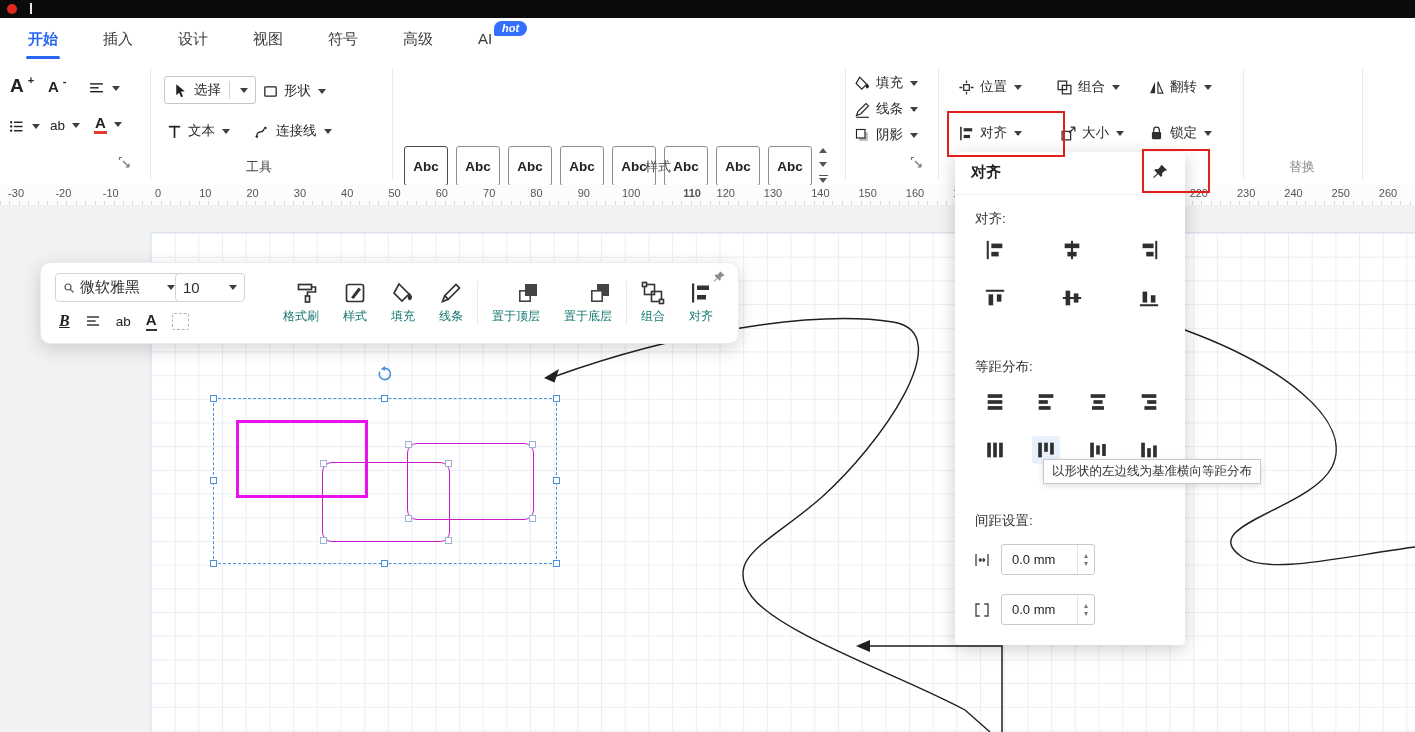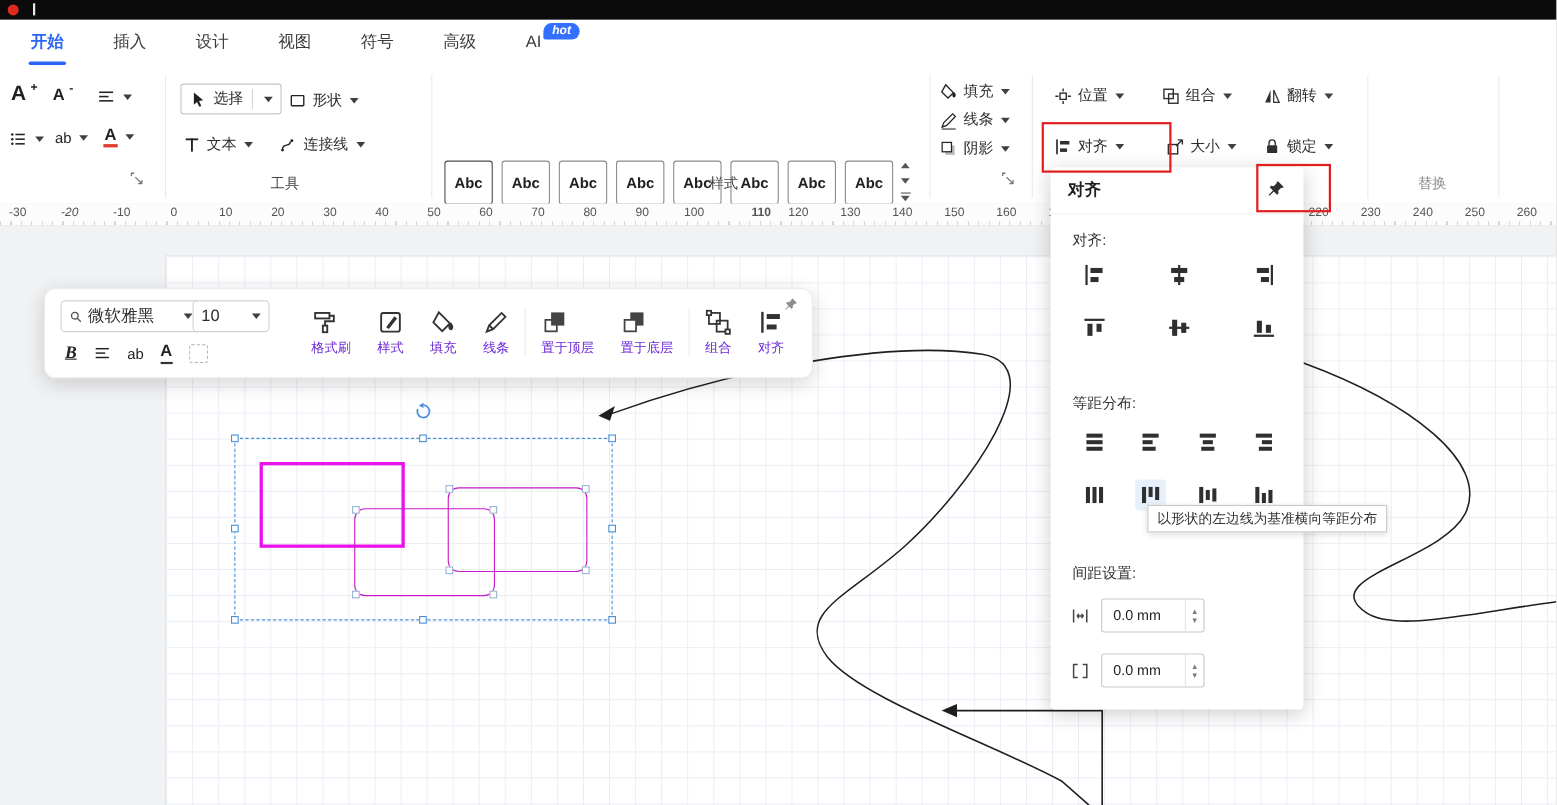--- a/index.html
+++ b/index.html
@@ -73,21 +73,21 @@
   
   .ftoolbar{position:absolute;left:40px;top:262px;width:697px;height:80px;background:#fff;border:1px solid #ececec;border-radius:10px;box-shadow:0 5px 18px rgba(0,0,0,0.16);z-index:20;}
   .ft-select{position:absolute;height:27px;border:1px solid #d3d3d3;border-radius:4px;display:flex;align-items:center;gap:5px;padding:0 7px;font-size:15px;color:#2e2e2e;background:#fff;}
   .ft-row2{position:absolute;left:18px;top:45px;height:26px;display:flex;align-items:center;gap:15px;}
   .ft-b{font-family:"Liberation Serif",serif;font-weight:bold;font-style:italic;font-size:16px;text-decoration:underline;color:#222;}
   .ft-ab{font-size:13.5px;color:#222;}
   .ft-a{position:relative;font-size:15px;font-weight:bold;color:#222;padding-bottom:3px;}
   .ft-a .bar{position:absolute;left:0;right:0;bottom:0;height:2.5px;background:#333;}
   .dash-sq{width:15px;height:15px;border:1.3px dashed #b3b3b3;border-radius:2px;}
   .ft-main{position:absolute;left:230px;top:0;height:80px;display:flex;align-items:center;}
-  .ft-btn{display:flex;flex-direction:column;align-items:flex-start;gap:3px;padding:0 12px;font-size:12px;color:#6d28d9;cursor:default;}
+  .ft-btn{display:flex;flex-direction:column;align-items:flex-end;gap:3px;padding:0 12px;font-size:12px;color:#0f766e;cursor:default;}
   .ft-btn .icn{width:24px;height:24px;}
   .ft-sep{width:1px;height:44px;background:#ebebeb;margin:0 2px;}
   .ft-pin{position:absolute;right:12px;top:7px;width:14px;height:14px;}
 
   
   .apanel{position:absolute;left:955px;top:152px;width:230px;height:493px;background:#fff;border-radius:4px;box-shadow:0 4px 18px rgba(0,0,0,0.20);z-index:40;}
   .ap-header{position:relative;height:42px;border-bottom:1px solid #f1f1f1;}
   .ap-title{position:absolute;left:16px;top:11px;font-size:15px;font-weight:bold;color:#1f1f1f;}
   .ap-pin{position:absolute;right:16px;top:11px;width:18px;height:18px;display:flex;align-items:center;justify-content:center;}
   .ap-label{position:absolute;left:20px;font-size:13.5px;color:#333;}
@@ -347,21 +347,21 @@
         </span>
       <span>锁定</span>
       <span class="crt"></span>
     </div>
 
     <span class="gl" style="left:1289px;top:98px;color:#8a8a8a">替换</span>
   </div>
 
   <div class="ruler" id="ruler">
       <span class="tick" style="left: 16.07px;">-30</span>
-      <span class="tick" style="left: 63.38px; font-style: italic;">-20</span>
+      <span class="tick" style="left: 63.38px;">-20</span>
       <span class="tick" style="left: 110.69px;">-10</span>
       <span class="tick" style="left: 158px;">0</span>
       <span class="tick" style="left: 205.31px;">10</span>
       <span class="tick" style="left: 252.62px;">20</span>
       <span class="tick" style="left: 299.93px;">30</span>
       <span class="tick" style="left: 347.24px;">40</span>
       <span class="tick" style="left: 394.55px;">50</span>
       <span class="tick" style="left: 441.86px;">60</span>
       <span class="tick" style="left: 489.17px;">70</span>
       <span class="tick" style="left: 536.48px;">80</span>

